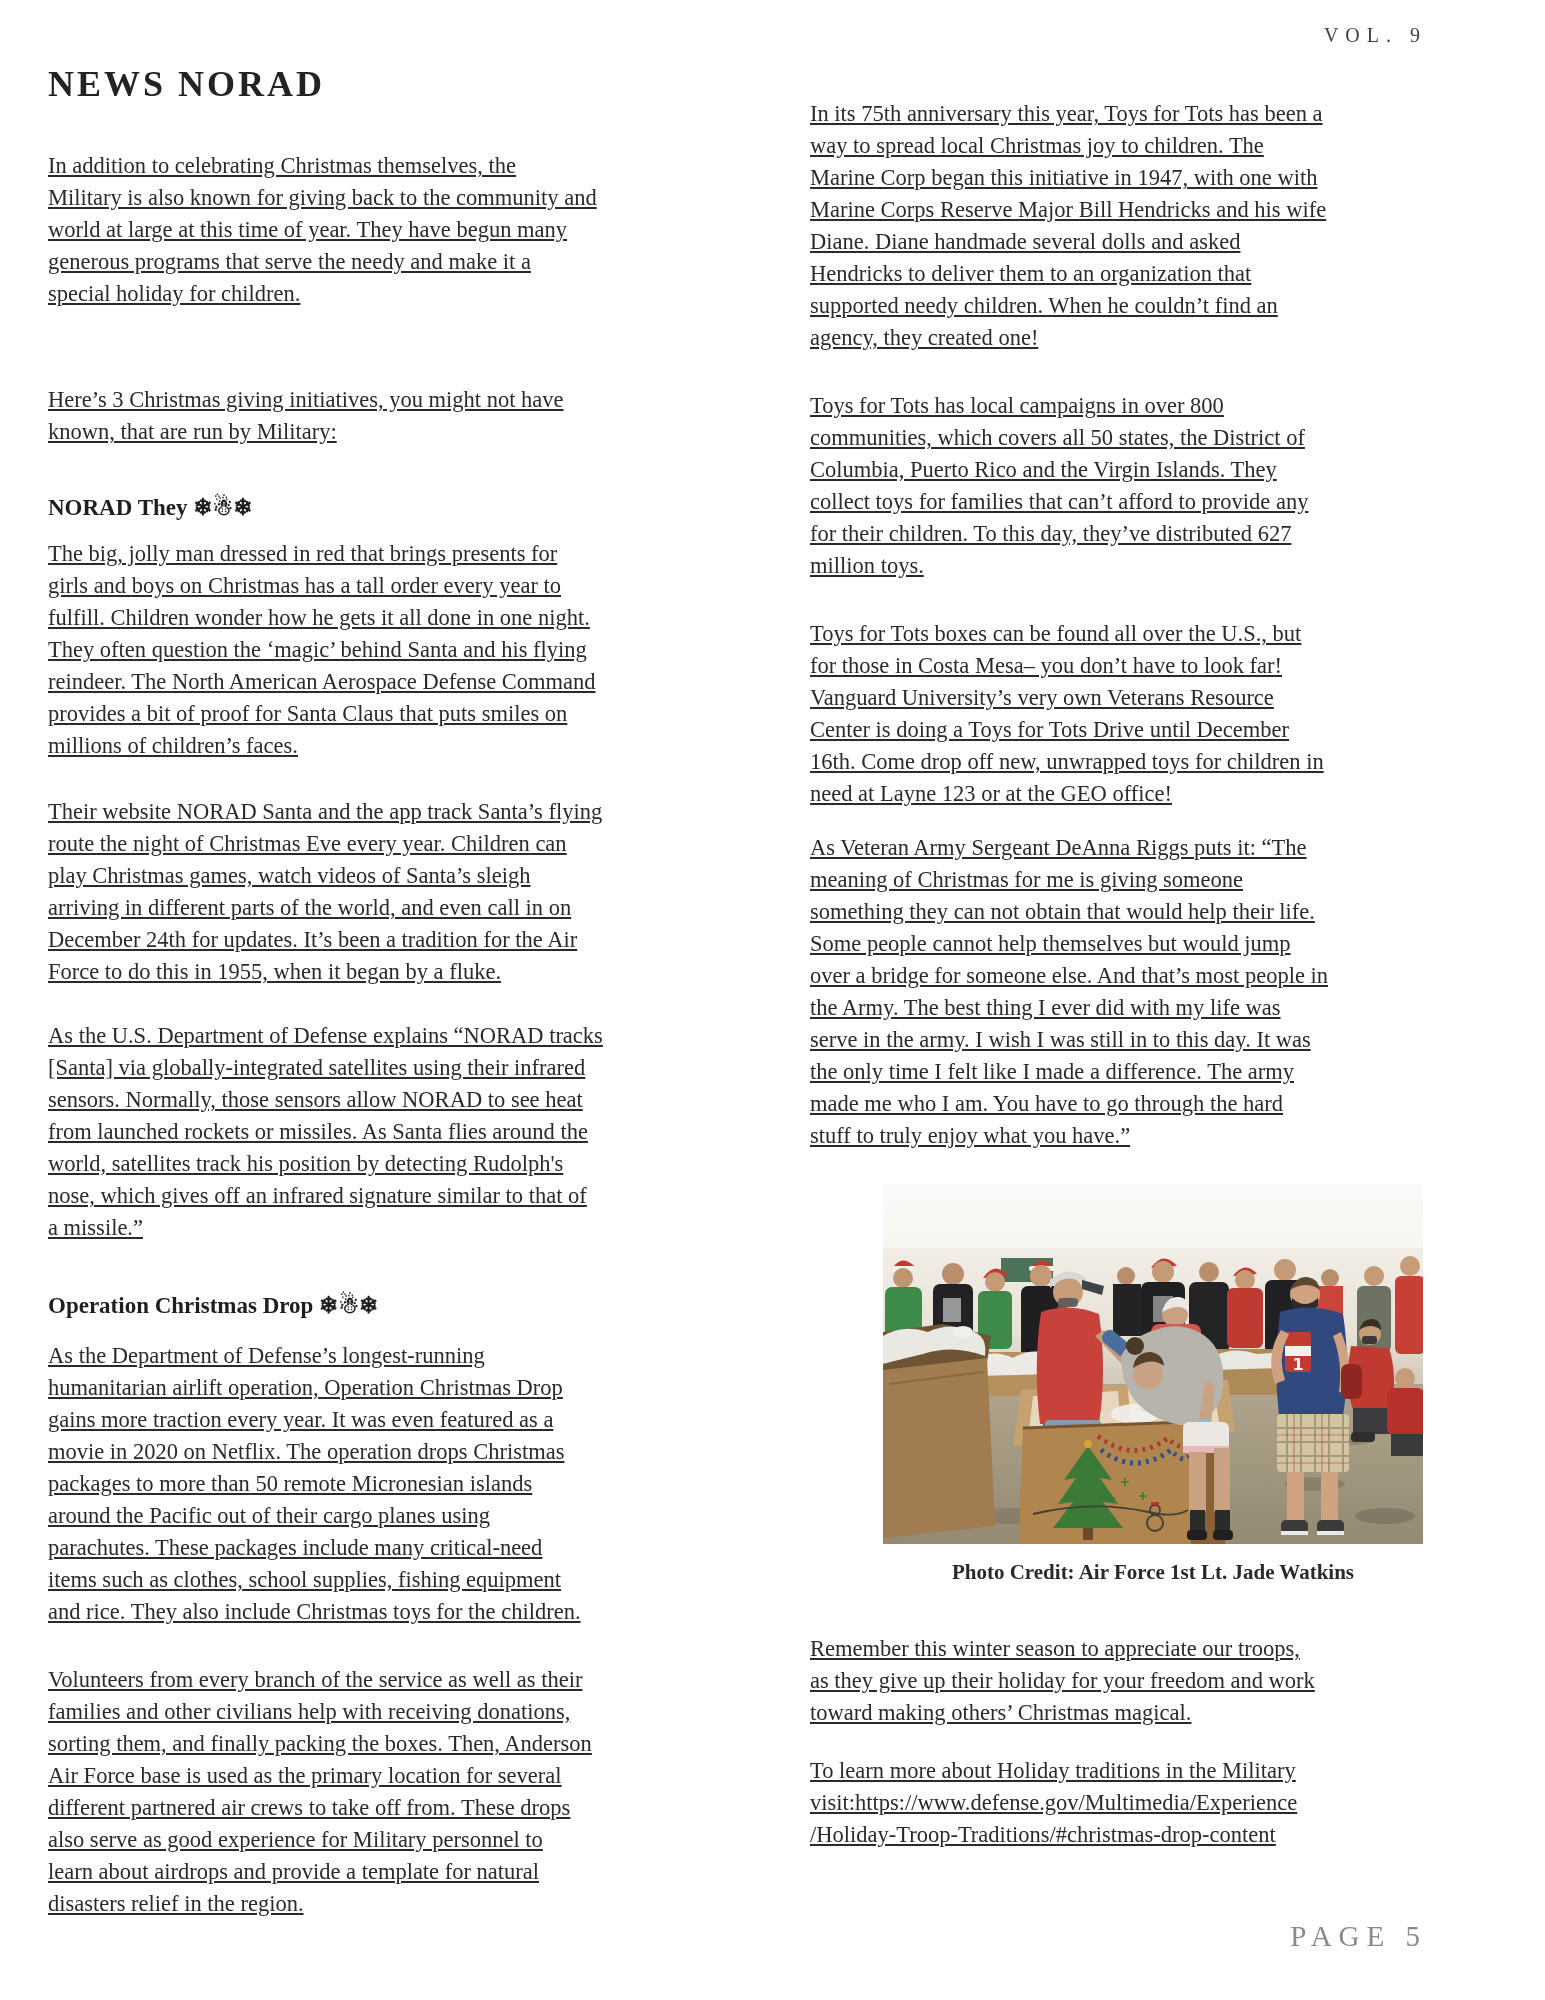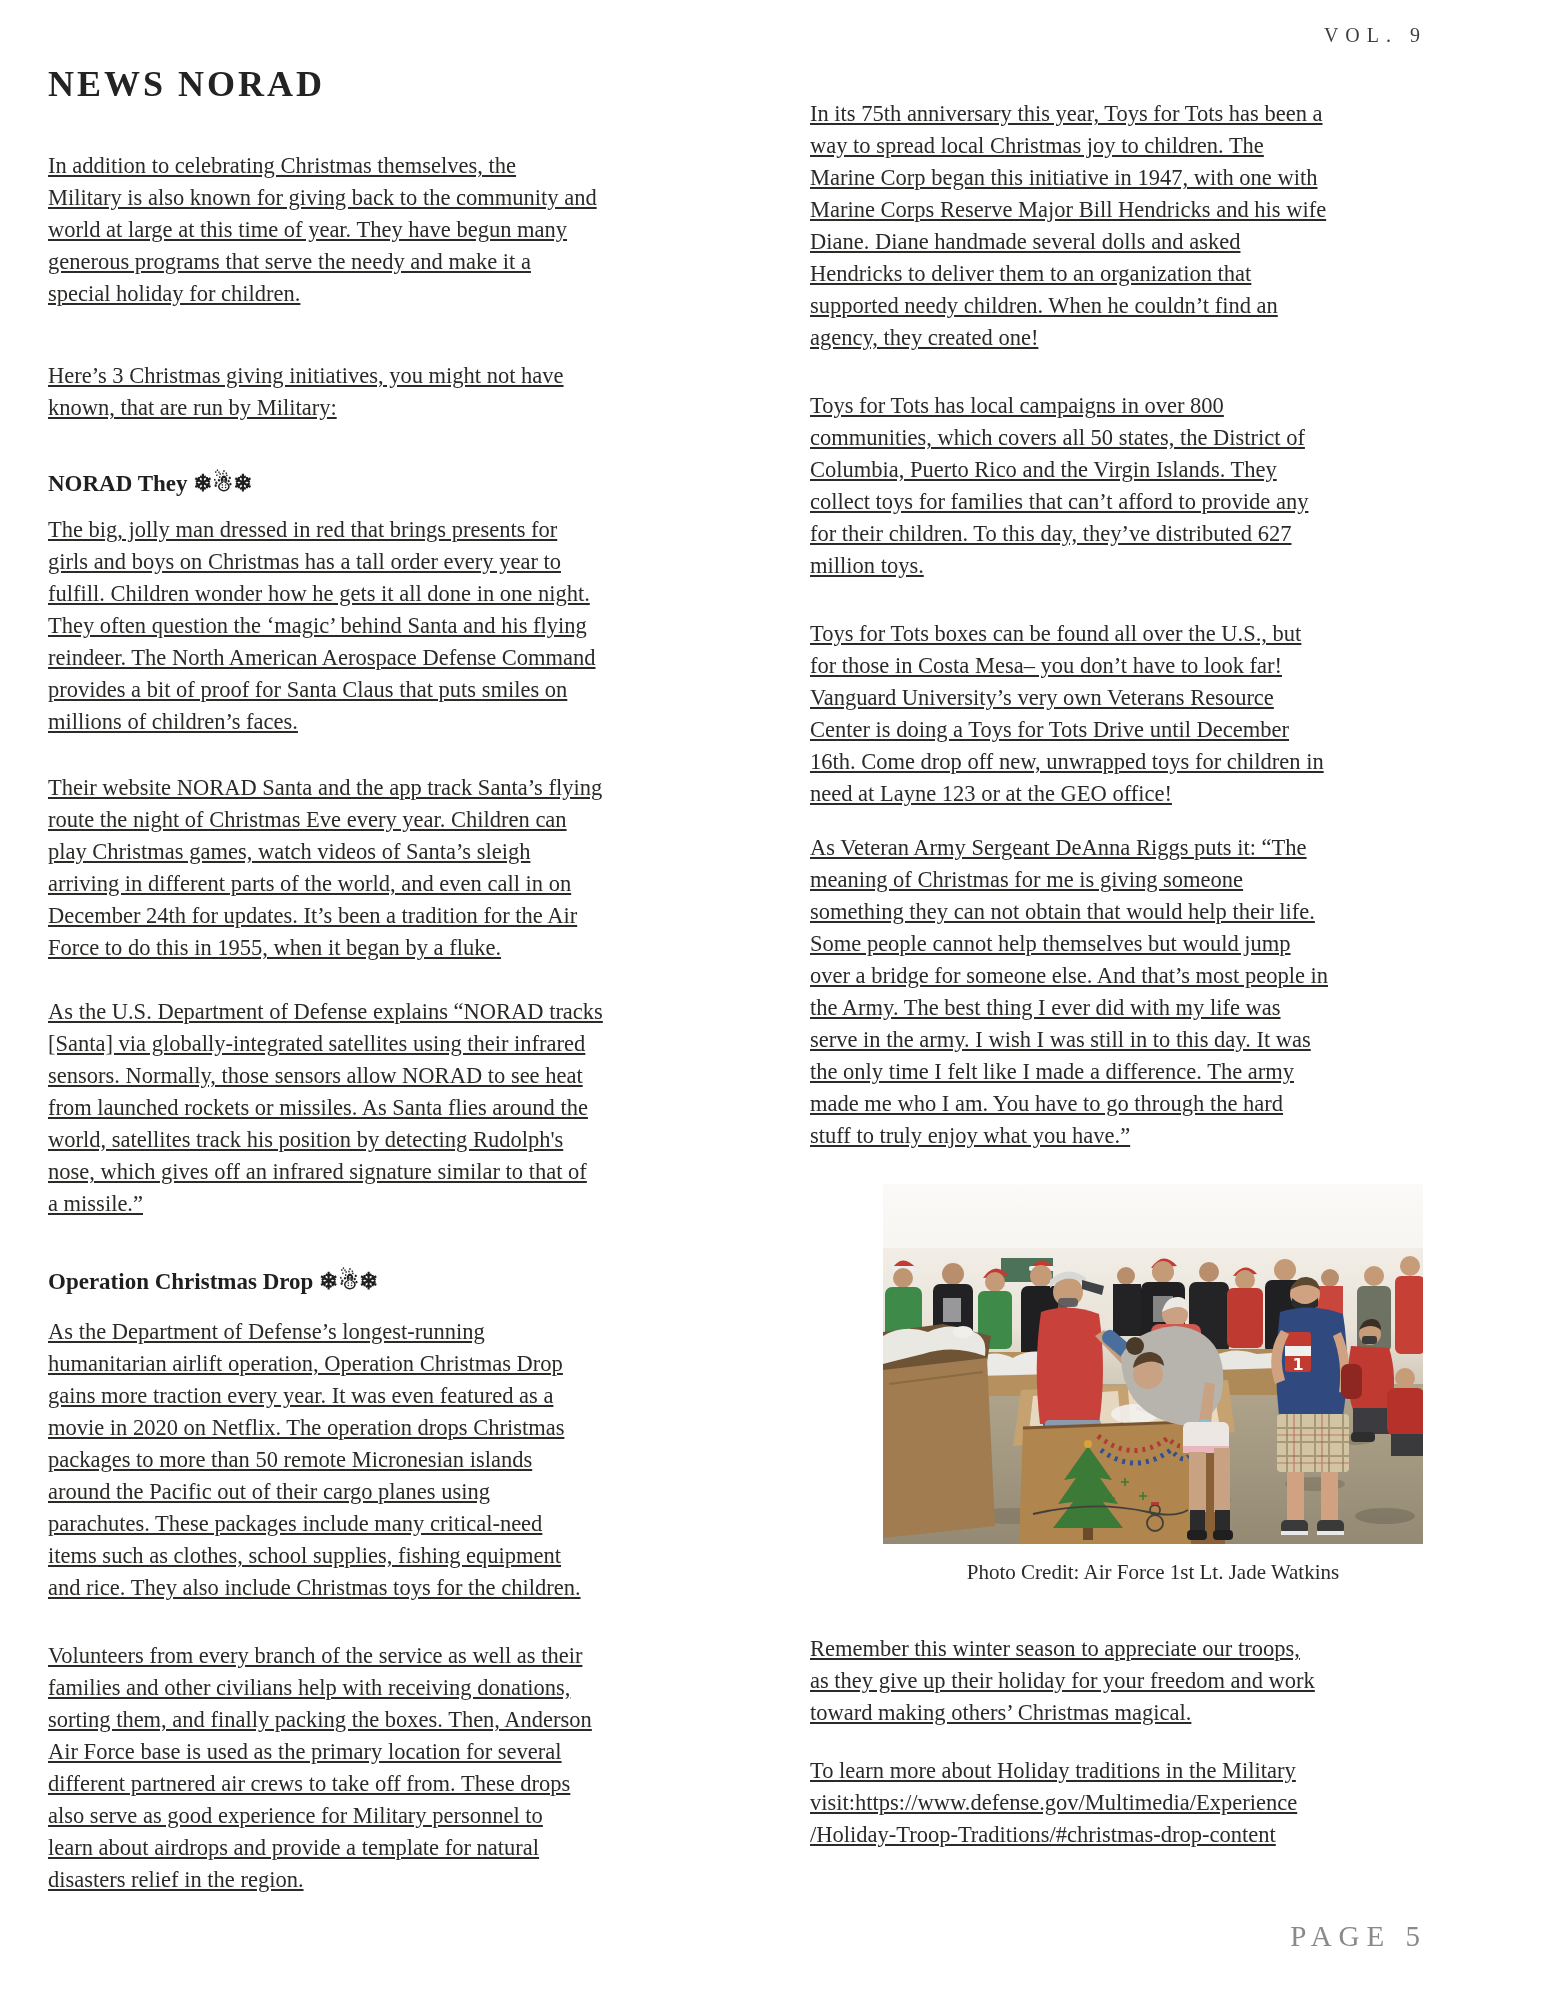--- a/index.html
+++ b/index.html
@@ -8,37 +8,37 @@
   .col{position:absolute;top:62px;}
   .col-left{left:48px;width:618px;}
   .col-right{left:810px;width:660px;}
   h1.title{margin:0;font-size:36px;line-height:44px;font-weight:700;letter-spacing:3px;color:#232323;}
   p.body{margin:0;font-size:22.5px;line-height:32px;white-space:pre-line;text-decoration:underline;}
   h2.sec{margin:0;font-size:23px;line-height:32px;font-weight:700;white-space:pre-line;color:#1f1f1f;}
   .vol{position:absolute;top:24px;right:118px;font-size:20px;letter-spacing:7px;color:#3f3f3f;}
   .pagenum{position:absolute;top:1920px;right:118px;font-size:29px;letter-spacing:7px;color:#8a8a8a;}
   figure.photo-fig{margin:32px 0 0 73px;width:540px;}
   .photo{width:540px;height:360px;overflow:hidden;background:#d8d2c6;}
-  figcaption{margin-top:16px;width:540px;text-align:center;font-size:21px;color:#2b2a28;}
+  figcaption{margin-top:16px;width:540px;text-align:center;font-size:21px;color:#2b2a28;font-weight:bold;}
 </style>
 </head>
 <body>
 
 <div class="page">
 
   <div class="vol">VOL. 9</div>
 
   <div class="col col-left">
     <h1 class="title">NEWS NORAD</h1>
     <p class="body" style="margin-top:44px">In addition to celebrating Christmas themselves, the
 Military is also known for giving back to the community and
 world at large at this time of year. They have begun many
 generous programs that serve the needy and make it a
 special holiday for children.</p>
-    <p class="body" style="margin-top:50px">Here’s 3 Christmas giving initiatives, you might not have
+    <p class="body" style="margin-top:74px">Here’s 3 Christmas giving initiatives, you might not have
 known, that are run by Military:</p>
 
     <h2 class="sec" style="margin-top:44px">NORAD They ❄☃❄</h2>
     <p class="body" style="margin-top:14px">The big, jolly man dressed in red that brings presents for
 girls and boys on Christmas has a tall order every year to
 fulfill. Children wonder how he gets it all done in one night.
 They often question the ‘magic’ behind Santa and his flying
 reindeer. The North American Aerospace Defense Command
 provides a bit of proof for Santa Claus that puts smiles on
 millions of children’s faces.</p>

